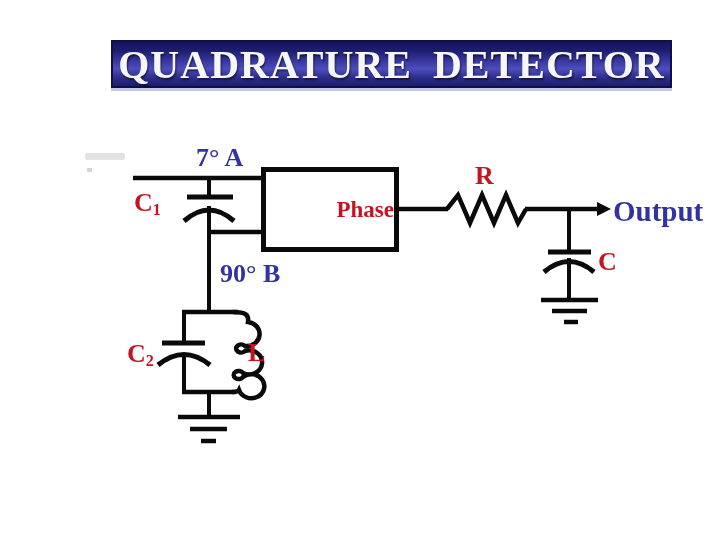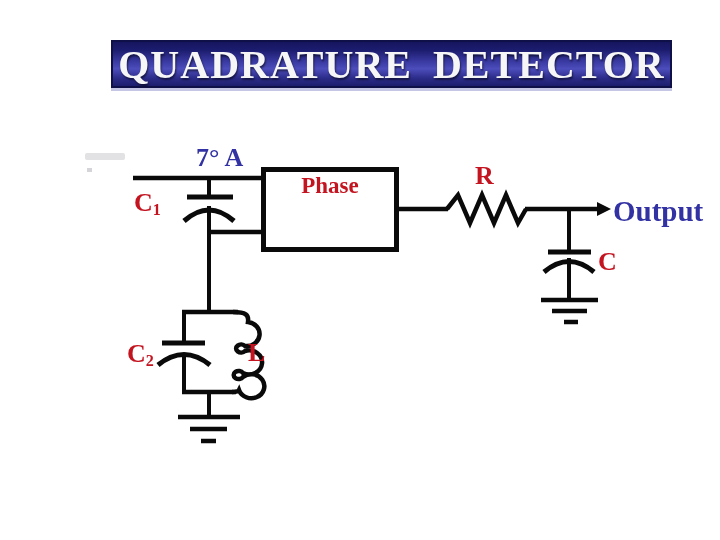--- a/index.html
+++ b/index.html
@@ -17,21 +17,21 @@
   #banner .title{
     color:#f6f6f6;font-size:40px;letter-spacing:1px;word-spacing:10px;
     text-shadow:1px 2px 2px rgba(0,0,10,0.55);white-space:nowrap;
   }
   
   #circuit-svg{position:absolute;left:0;top:0;}
   
   #phase-box{
     position:absolute;left:225px;top:167px;width:138px;height:85px;
     box-sizing:border-box;border:5px solid #0a0a0a;background:#ffffff;
-    display:flex;flex-direction:row;align-items:flex-start;justify-content:center;
+    display:flex;flex-direction:column;align-items:flex-end;justify-content:center;
     color:#c41420;font-size:23px;line-height:28px;
   }
   
   .lbl{position:absolute;white-space:nowrap;}
   .blue{color:#3232a4;}
   .red{color:#c41420;}
   .f26{font-size:26px;}
   .f24{font-size:29px;}
   .lbl sub{font-size:0.62em;vertical-align:-0.25em;}
   #filter-caption{
@@ -133,20 +133,21 @@
 
   <div id="phase-box">
     <span>Phase</span>
   </div>
 
 
   <div class="lbl blue f26" style="left:160px;top:143px;">7° A</div>
 
   <div class="lbl red f26" style="left:98px;top:188px;"><span>C</span><sub>1</sub></div>
 
+  <div class="lbl blue f26" style="left:184px;top:259px;">90° B</div>
 
   <div class="lbl red f26" style="left:91px;top:339px;"><span>C</span><sub>2</sub></div>
 
   <div class="lbl red f26" style="left:212px;top:338px;">L</div>
 
   <div class="lbl red f26" style="left:439px;top:161px;">R</div>
 
   <div class="lbl red f26" style="left:562px;top:247px;">C</div>
 
   <div class="lbl blue f24" style="left:577px;top:195px;">Output</div>

